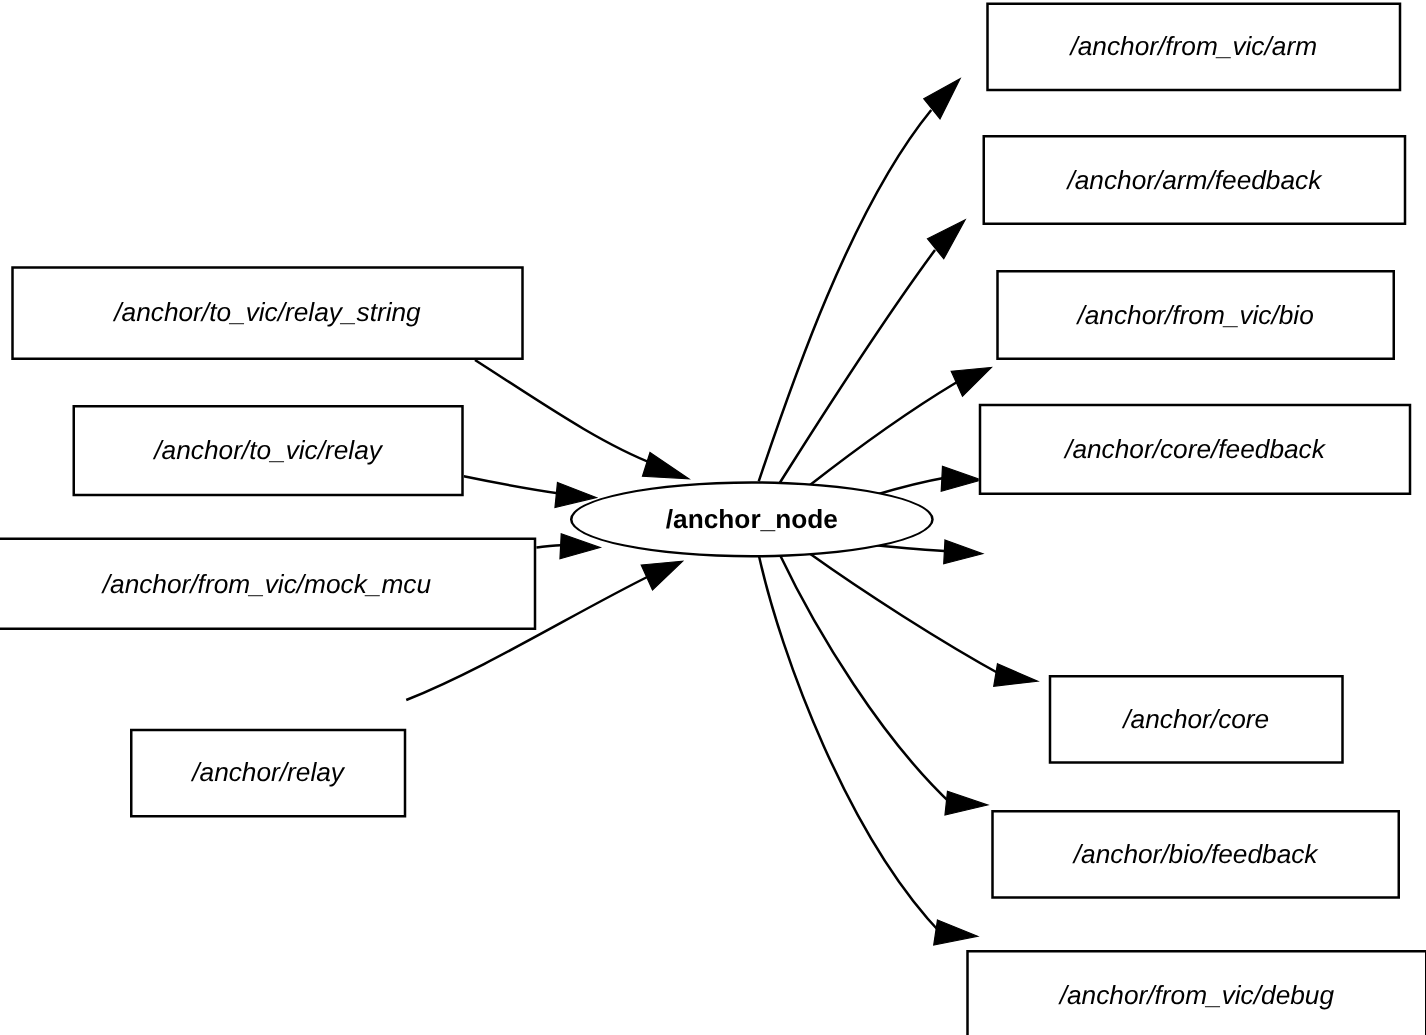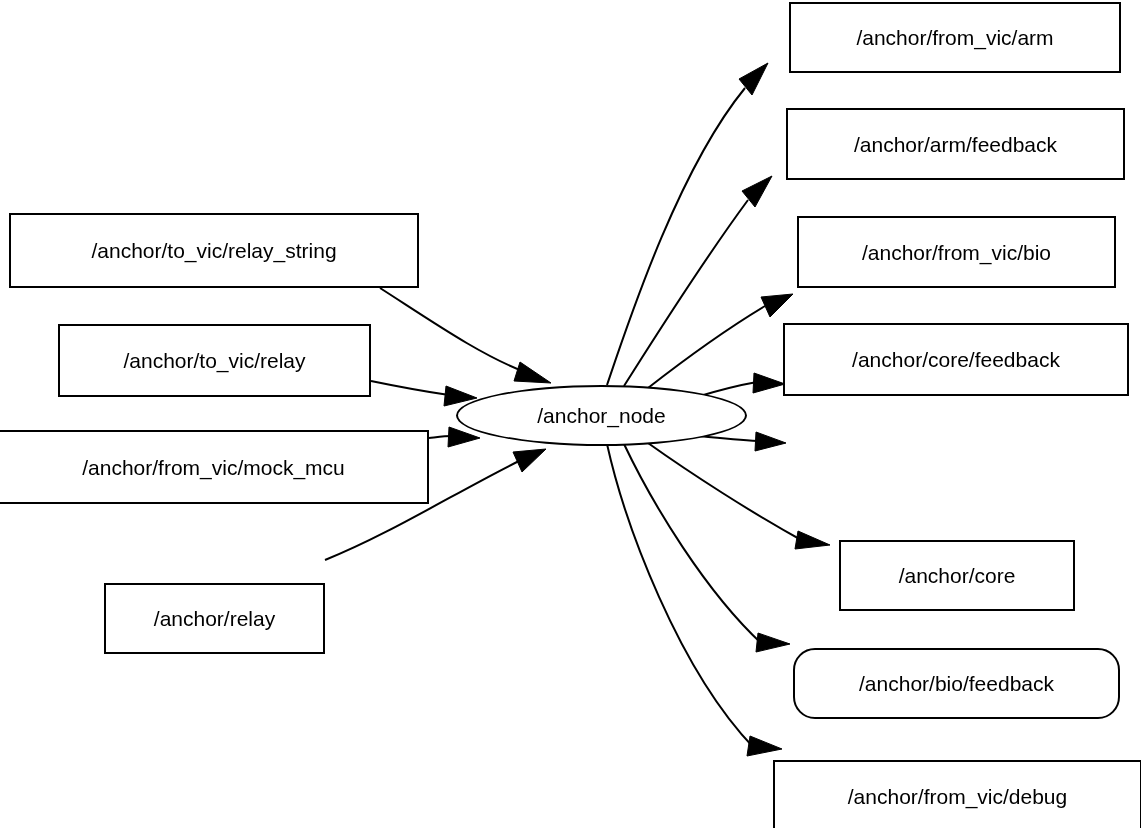--- a/index.html
+++ b/index.html
@@ -31,20 +31,21 @@
     align-items: center;
     justify-content: center;
     z-index: 3;
   }
   .node-box .node-label {
     font-family: "Liberation Sans", sans-serif;
     font-size: 21px;
     color: #000000;
     white-space: nowrap;
     line-height: 1;
+    font-style: italic;
   }
   .node-ellipse {
     position: absolute;
     box-sizing: border-box;
     border: 2px solid #000000;
     border-radius: 50%;
     background: #ffffff;
     display: flex;
     align-items: center;
     justify-content: center;
@@ -146,21 +147,21 @@
   </div>
 
   <div class="node-box" style="left:-2px; top:430px; width:431px; height:74px;">
     <span class="node-label">/anchor/from_vic/mock_mcu</span>
   </div>
 
   <div class="node-box" style="left:104px; top:540px; width:221px; height:71px;margin-top:43px;">
     <span class="node-label">/anchor/relay</span>
   </div>
 
-  <div class="node-ellipse" style="left:456px; top:385px; width:291px; height:61px;">
+  <div class="node-ellipse" style="left:456px; top:385px; width:291px; height:61px;font-weight:bold;">
     <span class="node-label">/anchor_node</span>
   </div>
 
   <div class="node-box" style="left:789px; top:2px; width:332px; height:71px;">
     <span class="node-label">/anchor/from_vic/arm</span>
   </div>
 
   <div class="node-box" style="left:786px; top:108px; width:339px; height:72px;">
     <span class="node-label">/anchor/arm/feedback</span>
   </div>
@@ -171,21 +172,21 @@
 
   <div class="node-box" style="left:783px; top:323px; width:346px; height:73px;">
     <span class="node-label">/anchor/core/feedback</span>
   </div>
 
 
   <div class="node-box" style="left:839px; top:540px; width:236px; height:71px;">
     <span class="node-label">/anchor/core</span>
   </div>
 
-  <div class="node-box" style="left:793px; top:648px; width:327px; height:71px;border-radius:22px;">
+  <div class="node-box" style="left:793px; top:648px; width:327px; height:71px;">
     <span class="node-label">/anchor/bio/feedback</span>
   </div>
 
   <div class="node-box" style="left:773px; top:760px; width:369px; height:73px;">
     <span class="node-label">/anchor/from_vic/debug</span>
   </div>
 
 </div>
 
 </body></html>

